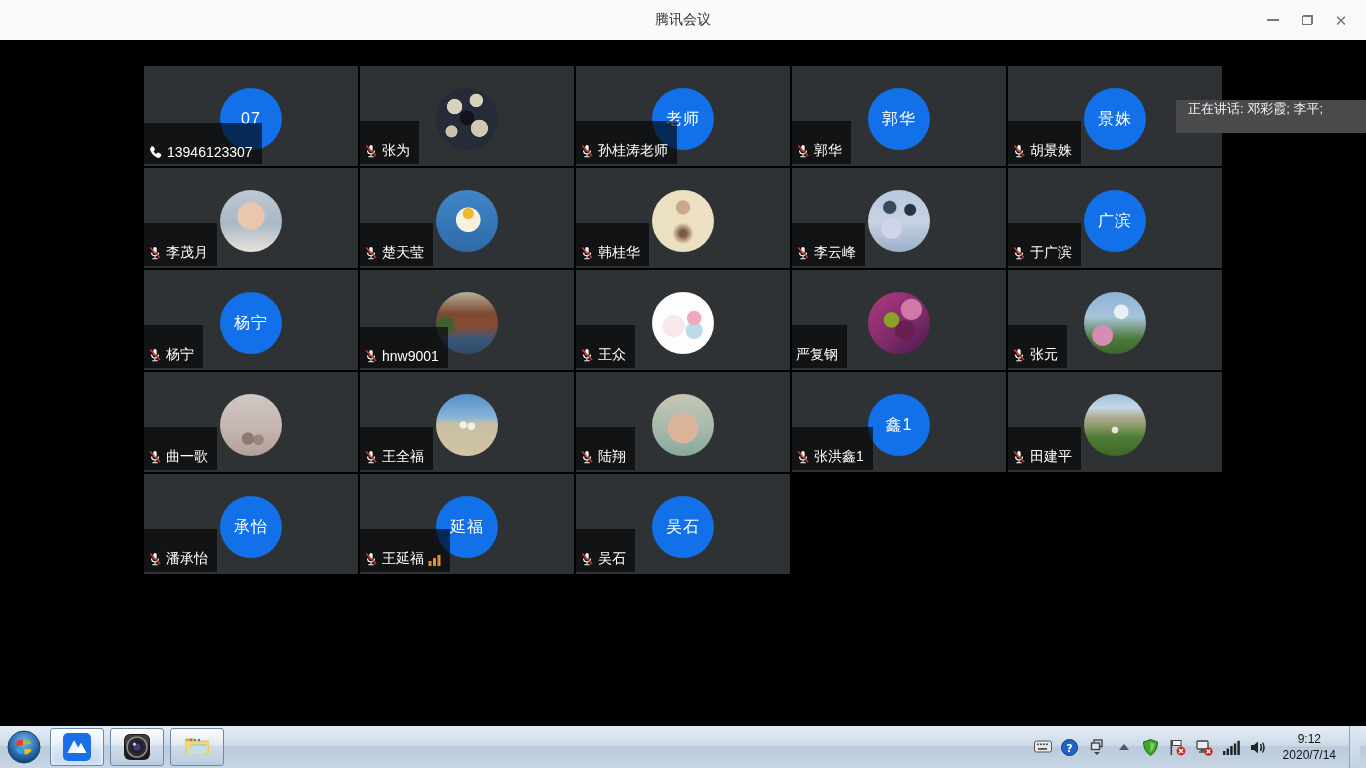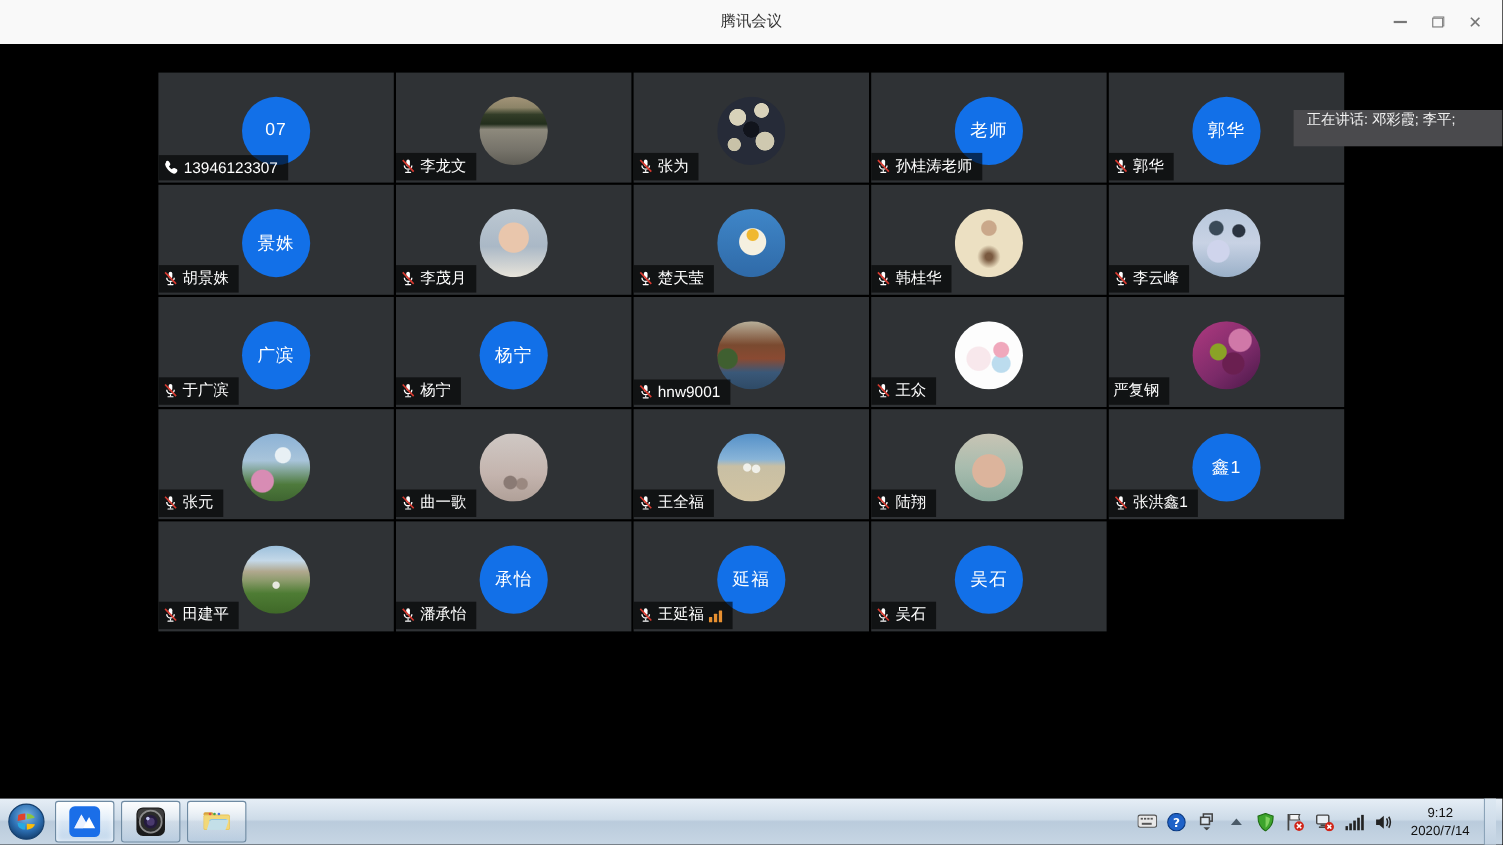--- a/index.html
+++ b/index.html
@@ -23,21 +23,21 @@
   .stage{position:absolute;left:0;top:40px;width:1366px;height:686px;background:#000;}
 
   .grid{position:absolute;left:144px;top:26px;width:1078px;height:508px;
         display:grid;grid-template-columns:repeat(5,1fr);grid-template-rows:repeat(5,1fr);gap:2px;}
   .tile{position:relative;background:#2f3235;overflow:hidden;}
   .avatar{position:absolute;left:50%;top:22px;transform:translateX(-50%);
           width:62px;height:62px;border-radius:50%;
           display:flex;align-items:center;justify-content:center;}
   .avatar.initials{background:#1270e8;color:#fff;font-size:16px;letter-spacing:1px;}
   .nlabel{position:absolute;left:0;bottom:2px;max-width:96%;background:rgba(0,0,0,0.62);
-          display:flex;align-items:center;gap:4px;padding:3px 9px 4px 4px;
+          display:flex;align-items:center;gap:4px;padding:21px 9px 4px 4px;
           color:#fff;font-size:14px;white-space:nowrap;}
   .nlabel svg{flex:0 0 auto;display:block;}
 
   
   .av-car{background:linear-gradient(180deg,#a39478 0%,#8c8468 16%,#333d28 26%,#222e1c 40%,#8d897c 48%,#76736a 78%,#5f5d55 100%);}
   .av-camo{background-color:#262b38;background-image:radial-gradient(circle at 30% 30%,#d8d2ba 0 12%,transparent 13%),radial-gradient(circle at 65% 20%,#d8d2ba 0 10%,transparent 11%),radial-gradient(circle at 70% 65%,#cfc9b0 0 14%,transparent 15%),radial-gradient(circle at 25% 70%,#c8c2a8 0 9%,transparent 10%),radial-gradient(circle at 50% 48%,#11141c 0 16%,transparent 17%);}
   .av-baby{background:radial-gradient(circle at 50% 42%,#e9c6ac 0 28%,transparent 30%),linear-gradient(180deg,#bcc8d2 0%,#aab8c6 55%,#e8e4da 100%);}
   .av-cartoon-blue{background:radial-gradient(circle at 52% 38%,#f0b830 0 10%,transparent 12%),radial-gradient(circle at 52% 48%,#f5f0e0 0 26%,transparent 28%),linear-gradient(180deg,#3f86c8 0%,#2f6aa8 100%);}
   .av-pink-flower{background:radial-gradient(circle at 48% 50%,#f286a0 0 34%,#e0557a 56%,#223818 76%);}
   .av-sketch{background:radial-gradient(circle at 50% 28%,#caa88a 0 12%,transparent 14%),radial-gradient(circle at 50% 70%,#7a5a40 0 6%,transparent 20%),#ece0c2;}
@@ -100,37 +100,20 @@
     <div class="nlabel">
       <svg class="phone-icon" width="15" height="15" viewBox="0 0 16 16">
               <path fill="#fff" d="M3.2 1.8c.9-.9 2.3-.7 2.9.3l.9 1.5c.5.8.3 1.8-.4 2.4l-.7.6c.4 1 1.9 2.5 2.9 2.9l.6-.7c.6-.7 1.6-.9 2.4-.4l1.5.9c1 .6 1.2 2 .3 2.9l-.8.8c-.7.7-1.7 1-2.6.6C7 12.5 3.5 9 2.4 5.4c-.3-.9 0-2 .8-2.8z"></path>
             </svg>
 
       <span class="pname">13946123307</span>
 
     </div>
   </div>
 
-  <div class="tile">
-    <div class="avatar av-car"></div>
-    <div class="nlabel">
-
-      <svg class="mic-muted-icon" width="14" height="16" viewBox="0 0 16 16">
-              <g fill="#fff">
-                <rect x="6.1" y="1.2" width="3.8" height="7.2" rx="1.9"></rect>
-                <path d="M3.4 7.3a4.6 4.6 0 0 0 9.2 0h-1.4a3.2 3.2 0 0 1-6.4 0z"></path>
-                <rect x="7.4" y="12" width="1.2" height="2"></rect>
-                <rect x="4.8" y="13.9" width="6.4" height="1.2" rx="0.6"></rect>
-              </g>
-              <line x1="2.4" y1="1.8" x2="13.8" y2="13.8" stroke="#d83a30" stroke-width="1.7"></line>
-            </svg>
-      <span class="pname">李龙文</span>
-
-    </div>
-  </div>
 
   <div class="tile">
     <div class="avatar av-camo"></div>
     <div class="nlabel">
 
       <svg class="mic-muted-icon" width="14" height="16" viewBox="0 0 16 16">
               <g fill="#fff">
                 <rect x="6.1" y="1.2" width="3.8" height="7.2" rx="1.9"></rect>
                 <path d="M3.4 7.3a4.6 4.6 0 0 0 9.2 0h-1.4a3.2 3.2 0 0 1-6.4 0z"></path>
                 <rect x="7.4" y="12" width="1.2" height="2"></rect>

